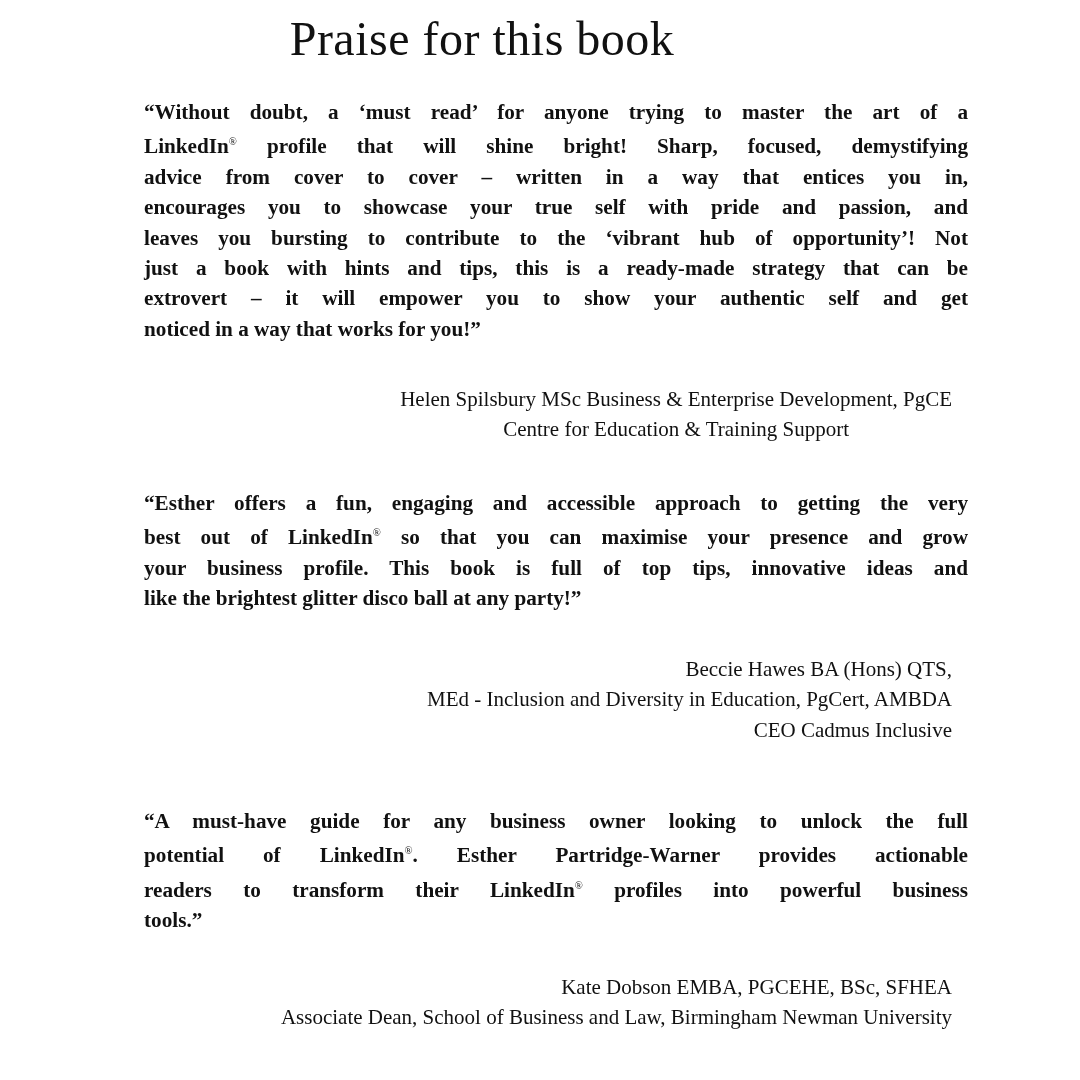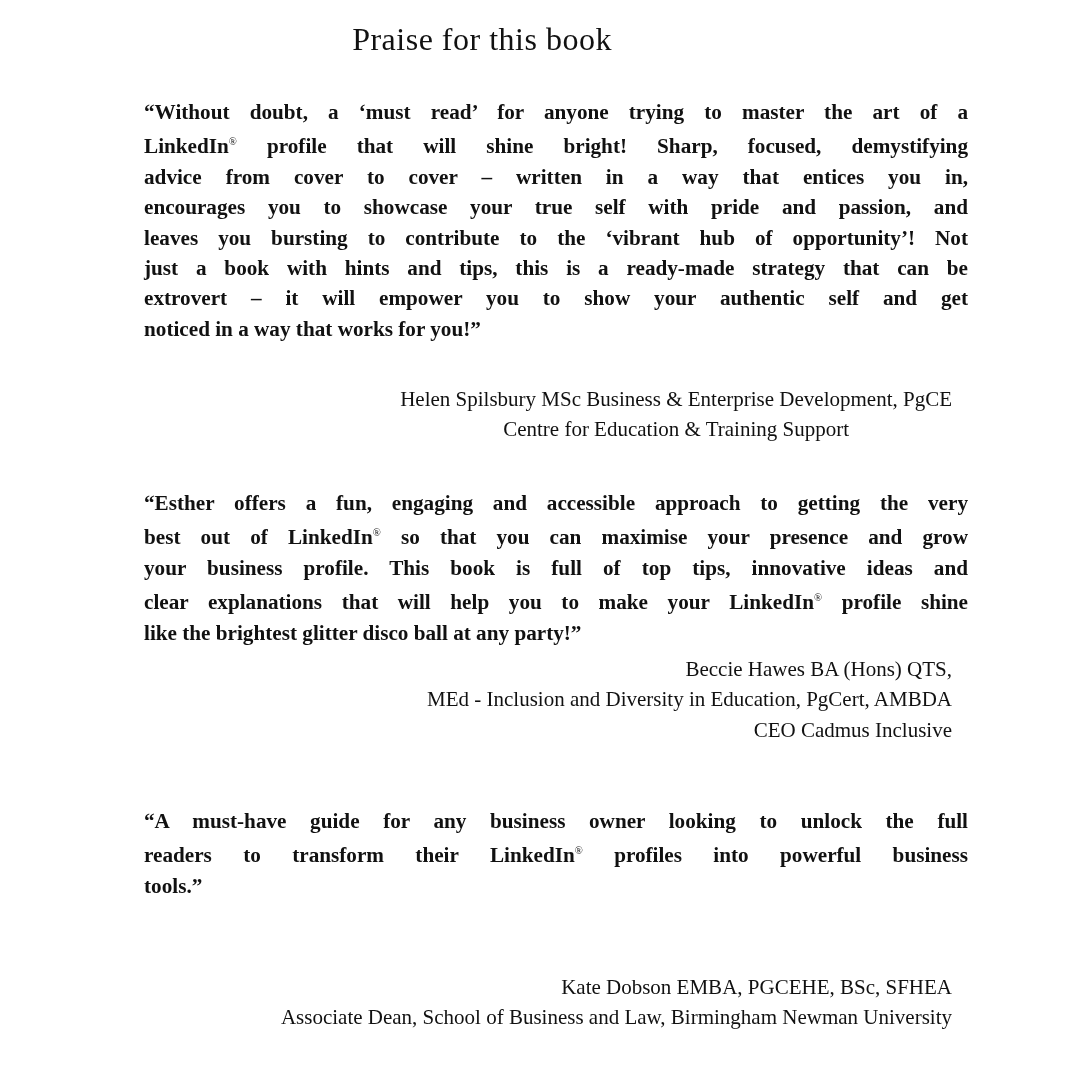--- a/index.html
+++ b/index.html
@@ -14,21 +14,21 @@
       overflow: hidden;
       color: #111111;
       font-family: "Liberation Serif", "DejaVu Serif", serif;
     }
     .page-title {
       position: absolute;
       top: 12px;
       left: 0;
       width: 964px;
       text-align: center;
-      font-size: 32px;
+      font-size: 48px;
       font-weight: normal;
       letter-spacing: 0.5px;
       margin: 0;
       line-height: 54px;
     }
     .quote {
       position: absolute;
       left: 128px;
       width: 824px;
       margin: 16px;
@@ -82,30 +82,30 @@
 </p>
 <div class="attribution" id="attr-1">
   <span class="line">Helen Spilsbury MSc Business &amp; Enterprise Development, PgCE</span>
   <span class="line">Centre for Education &amp; Training Support</span>
 </div>
 
 <p class="quote" id="quote-2">
   <span class="line">“Esther offers a fun, engaging and accessible approach to getting the very</span>
   <span class="line">best out of LinkedIn<sup class="reg">®</sup> so that you can maximise your presence and grow</span>
   <span class="line">your business profile. This book is full of top tips, innovative ideas and</span>
-  <span class="line">clear explanations that will help you to make your LinkedIn<sup class="reg">®</sup> profile shine</span>
   <span class="line last">like the brightest glitter disco ball at any party!”</span>
 </p>
 <div class="attribution" id="attr-2">
   <span class="line">Beccie Hawes BA (Hons) QTS,</span>
   <span class="line">MEd - Inclusion and Diversity in Education, PgCert, AMBDA</span>
   <span class="line">CEO Cadmus Inclusive</span>
 </div>
 
 <p class="quote" id="quote-3">
   <span class="line">“A must-have guide for any business owner looking to unlock the full</span>
+  <span class="line">potential of LinkedIn<sup class="reg">®</sup>. Esther Partridge-Warner provides actionable</span>
   <span class="line">readers to transform their LinkedIn<sup class="reg">®</sup> profiles into powerful business</span>
   <span class="line last">tools.”</span>
 </p>
 <div class="attribution" id="attr-3">
   <span class="line">Kate Dobson EMBA, PGCEHE, BSc, SFHEA</span>
   <span class="line">Associate Dean, School of Business and Law, Birmingham Newman University</span>
 </div>
 
 </body></html>

